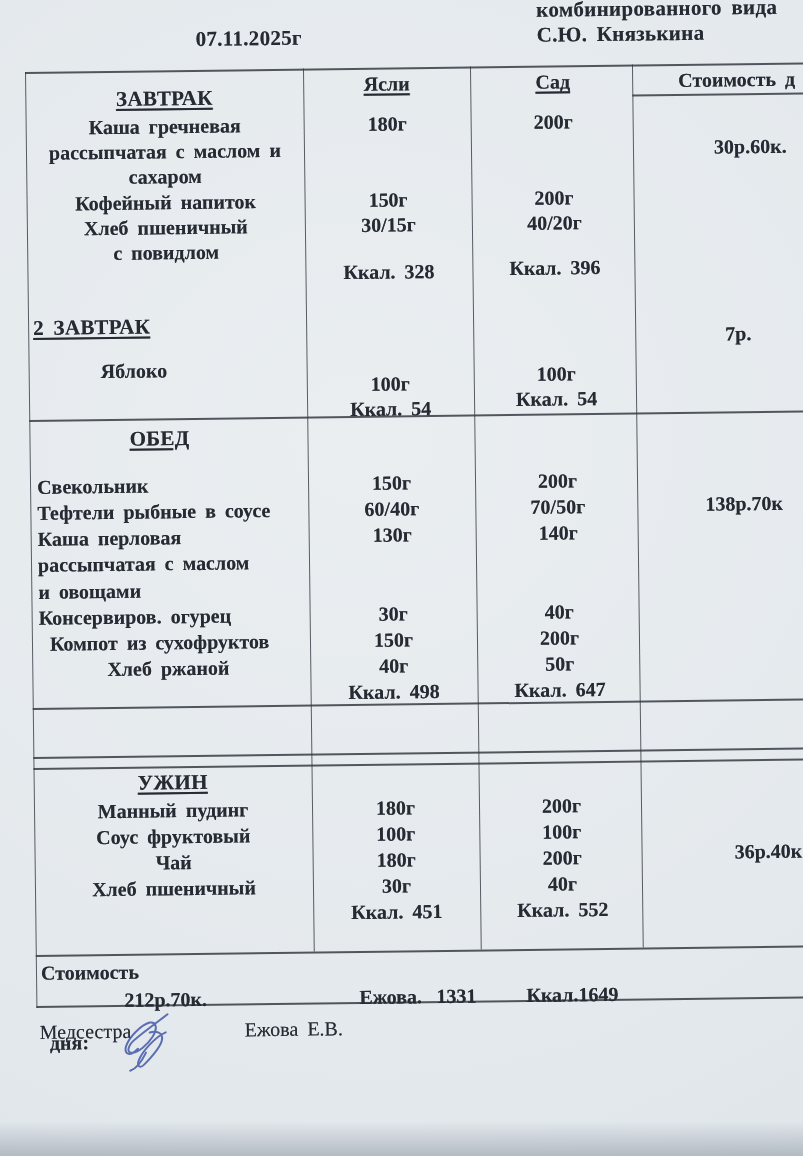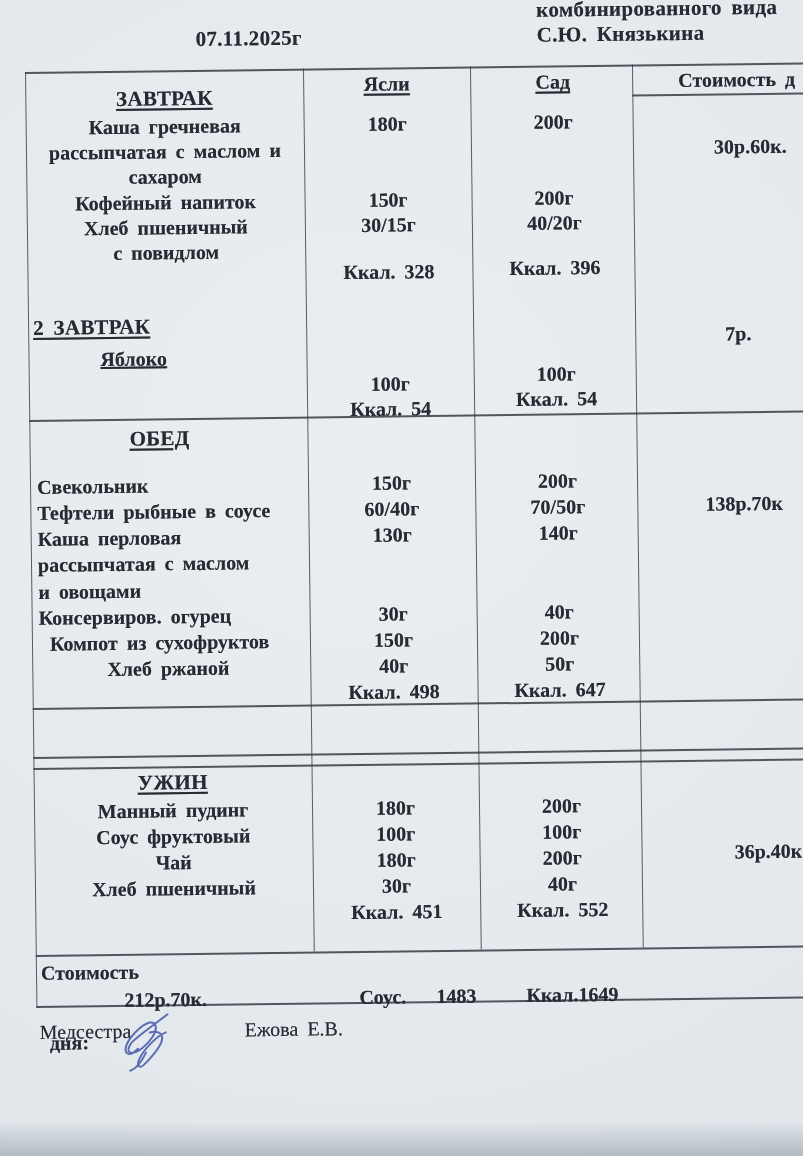--- a/index.html
+++ b/index.html
@@ -70,21 +70,21 @@
       <div class="t col2" style="top:120px;">150г</div>
       <div class="t col2" style="top:145px;">30/15г</div>
       <div class="t col2" style="top:192px;">Ккал. 328</div>
       <div class="t col3" style="top:44px;">200г</div>
       <div class="t col3" style="top:120px;">200г</div>
       <div class="t col3" style="top:145px;">40/20г</div>
       <div class="t col3" style="top:190px;">Ккал. 396</div>
       <div class="t" style="left:688px;top:71px;">30р.60к.</div>
 
       <div class="t u title" style="left:5px;top:244px;">2 ЗАВТРАК</div>
-      <div class="t" style="left:72px;top:276px;text-decoration:underline;">Яблоко</div>
+      <div class="t" style="left:72px;top:288px;">Яблоко</div>
       <div class="t col2" style="top:304px;">100г</div>
       <div class="t col2" style="top:329px;">Ккал. 54</div>
       <div class="t col3" style="top:296px;">100г</div>
       <div class="t col3" style="top:321px;">Ккал. 54</div>
       <div class="t" style="left:697px;top:258px;">7р.</div>
 
       <div class="t u title c" style="left:0;width:260px;top:356px;">ОБЕД</div>
       <div class="t" style="left:7px;top:403px;">Свекольник</div>
       <div class="t" style="left:7px;top:429px;">Тефтели рыбные в соусе</div>
       <div class="t" style="left:7px;top:455px;">Каша перловая</div>
@@ -122,22 +122,22 @@
       <div class="t col3" style="top:728px;">200г</div>
       <div class="t col3" style="top:754px;">100г</div>
       <div class="t col3" style="top:780px;">200г</div>
       <div class="t col3" style="top:806px;">40г</div>
       <div class="t col3" style="top:832px;">Ккал. 552</div>
       <div class="t" style="left:700px;top:776px;">36р.40к.</div>
 
       <div class="t" style="left:5px;top:889px;">Стоимость</div>
       <div class="t" style="left:13px;top:959px;">дня:</div>
       <div class="t" style="left:88px;top:917px;">212р.70к.</div>
-      <div class="t" style="left:323px;top:917px;">Соус.</div>
-      <div class="t" style="left:400px;top:917px;">1483</div>
+      <div class="t" style="left:323px;top:917px;">Ежова.</div>
+      <div class="t" style="left:400px;top:917px;">1331</div>
       <div class="t" style="left:490px;top:917px;">Ккал.1649</div>
     </div>
 
     <div class="t" style="left:28px;top:1020px;font-weight:normal;">Медсестра</div>
     <svg class="sig" viewBox="0 0 78 66">
       <g fill="none" stroke="#4459a8" stroke-width="2" stroke-linecap="round" opacity="0.85">
         <path d="M22,42 C14,50 8,48 10,40 C13,30 26,18 34,16 C41,15 42,22 37,30 C31,39 22,46 16,46 C10,46 12,38 20,32 C30,24 44,14 52,8"></path>
         <path d="M34,26 C40,24 48,26 46,34 C44,42 34,52 28,58 C24,62 20,60 23,53 C27,44 40,30 50,26"></path>
         <path d="M30,46 C26,54 20,62 14,64"></path>
       </g>

